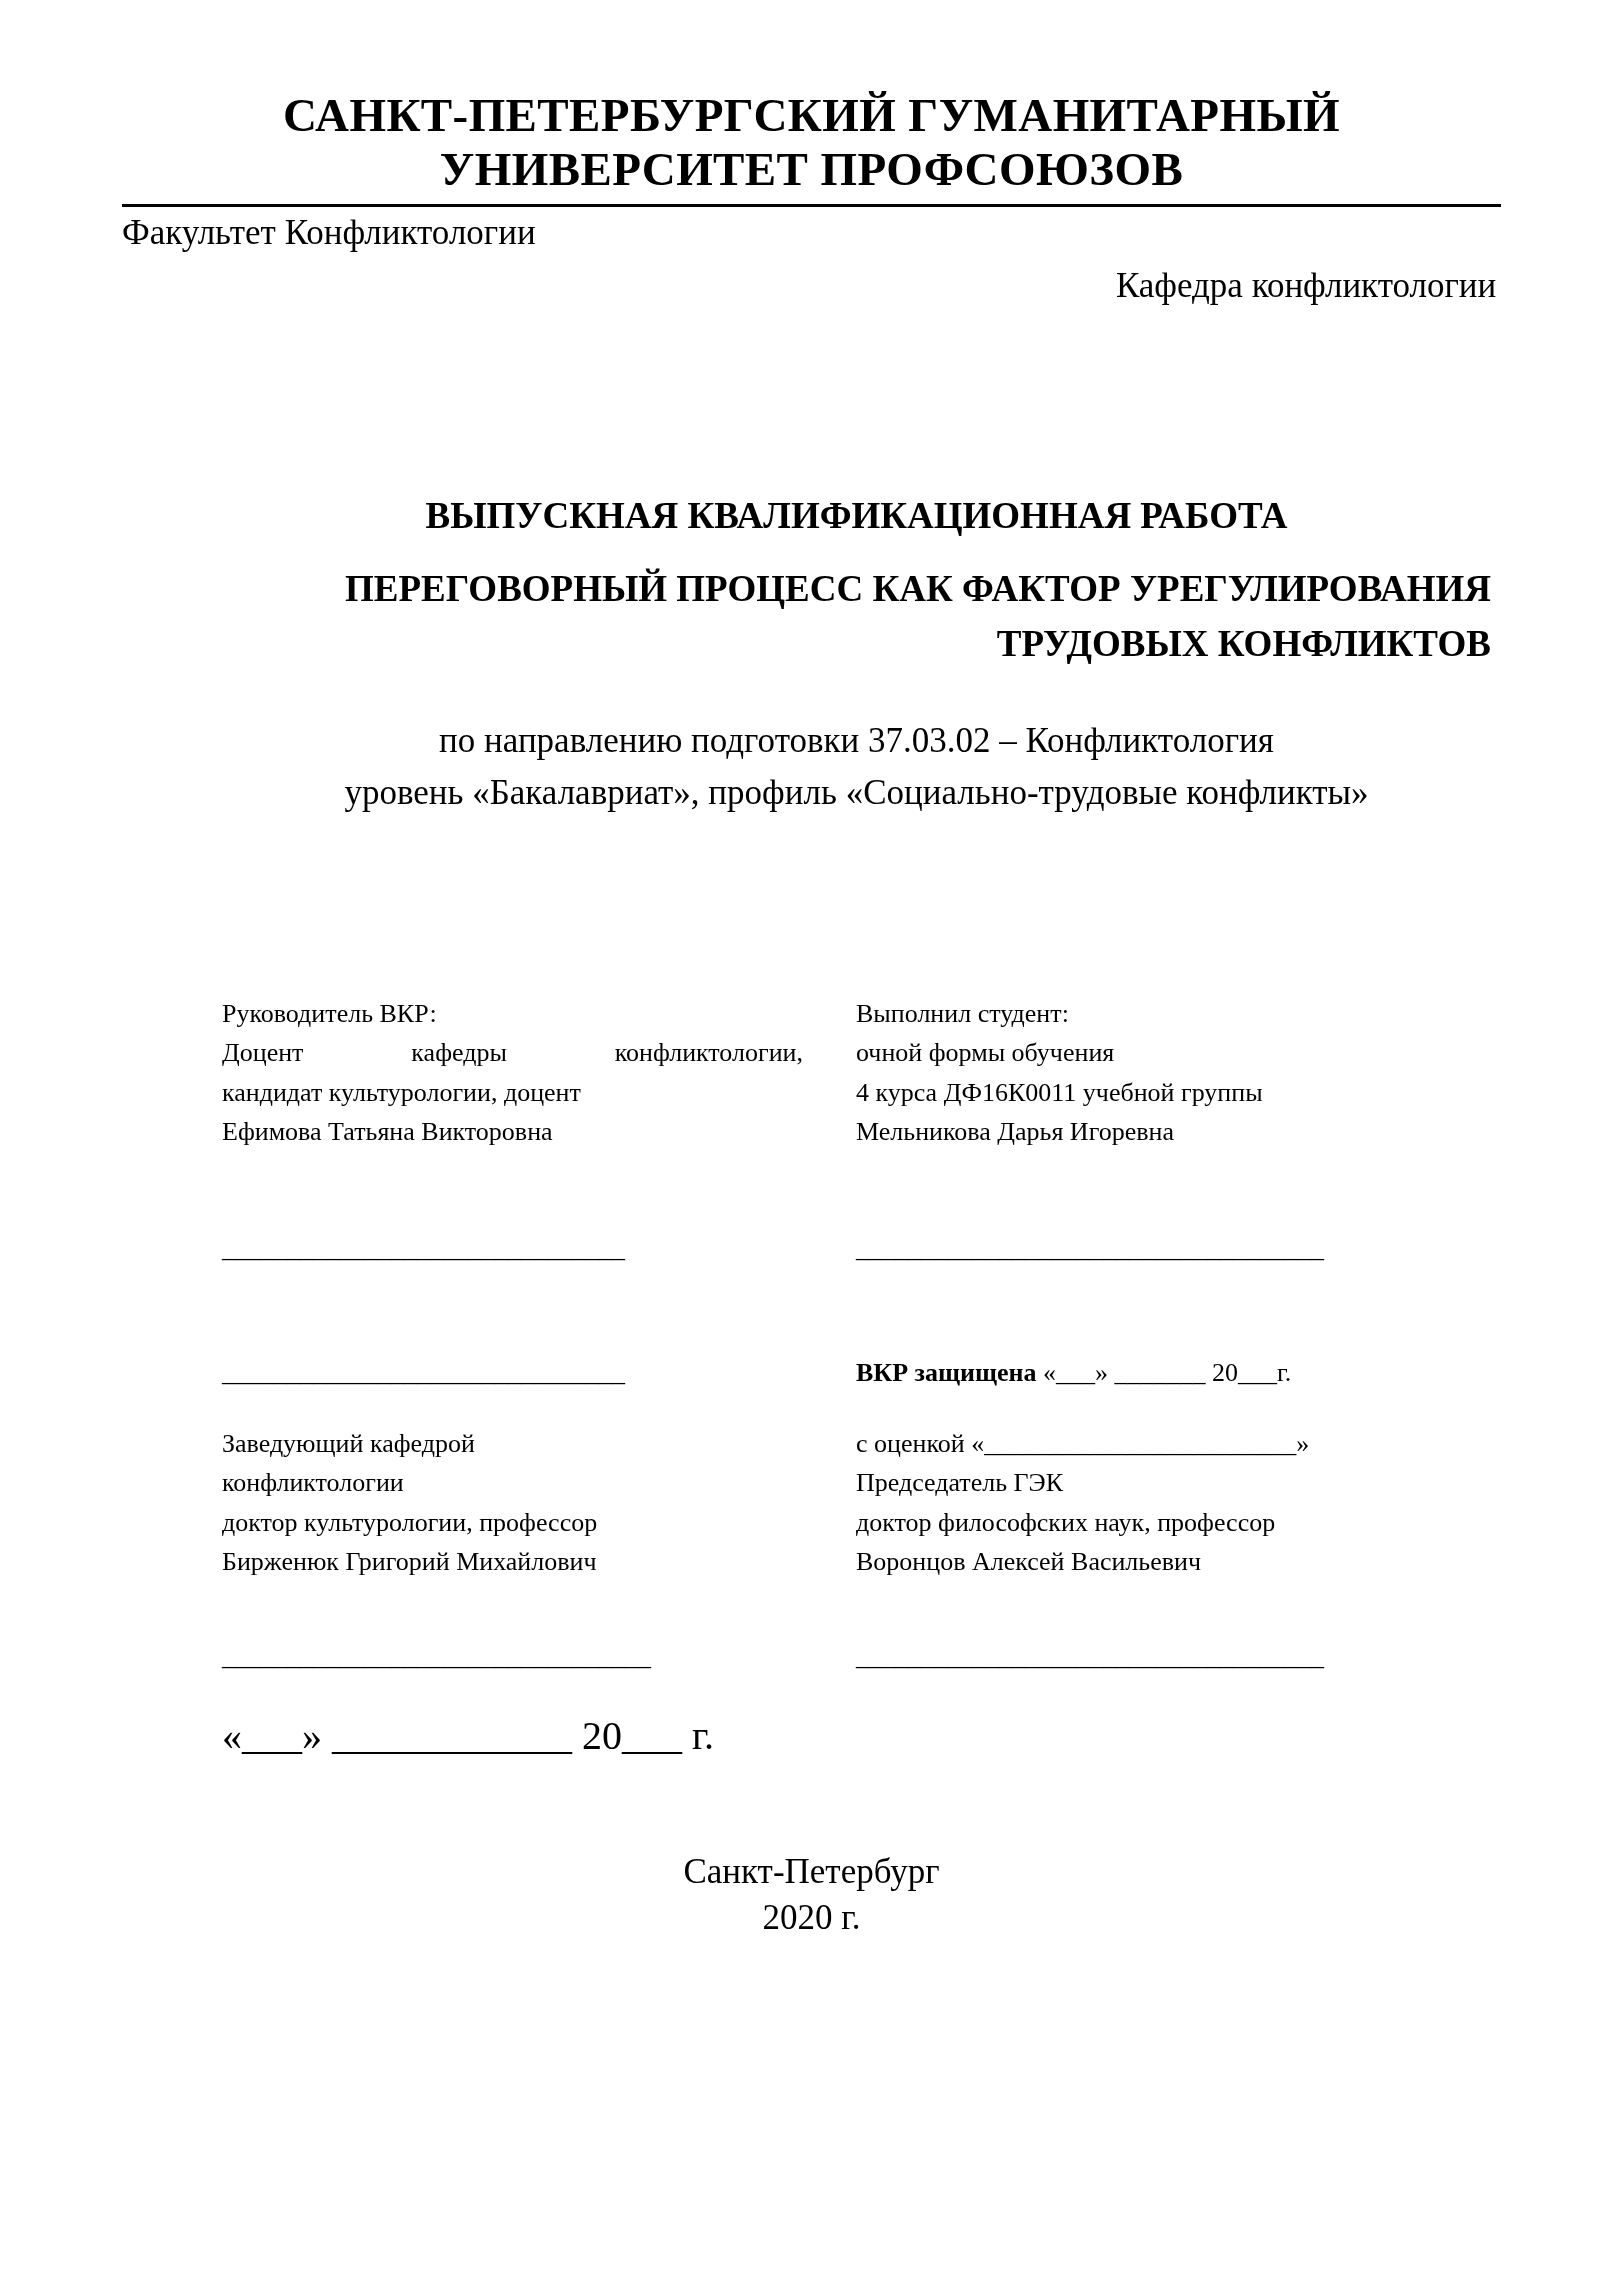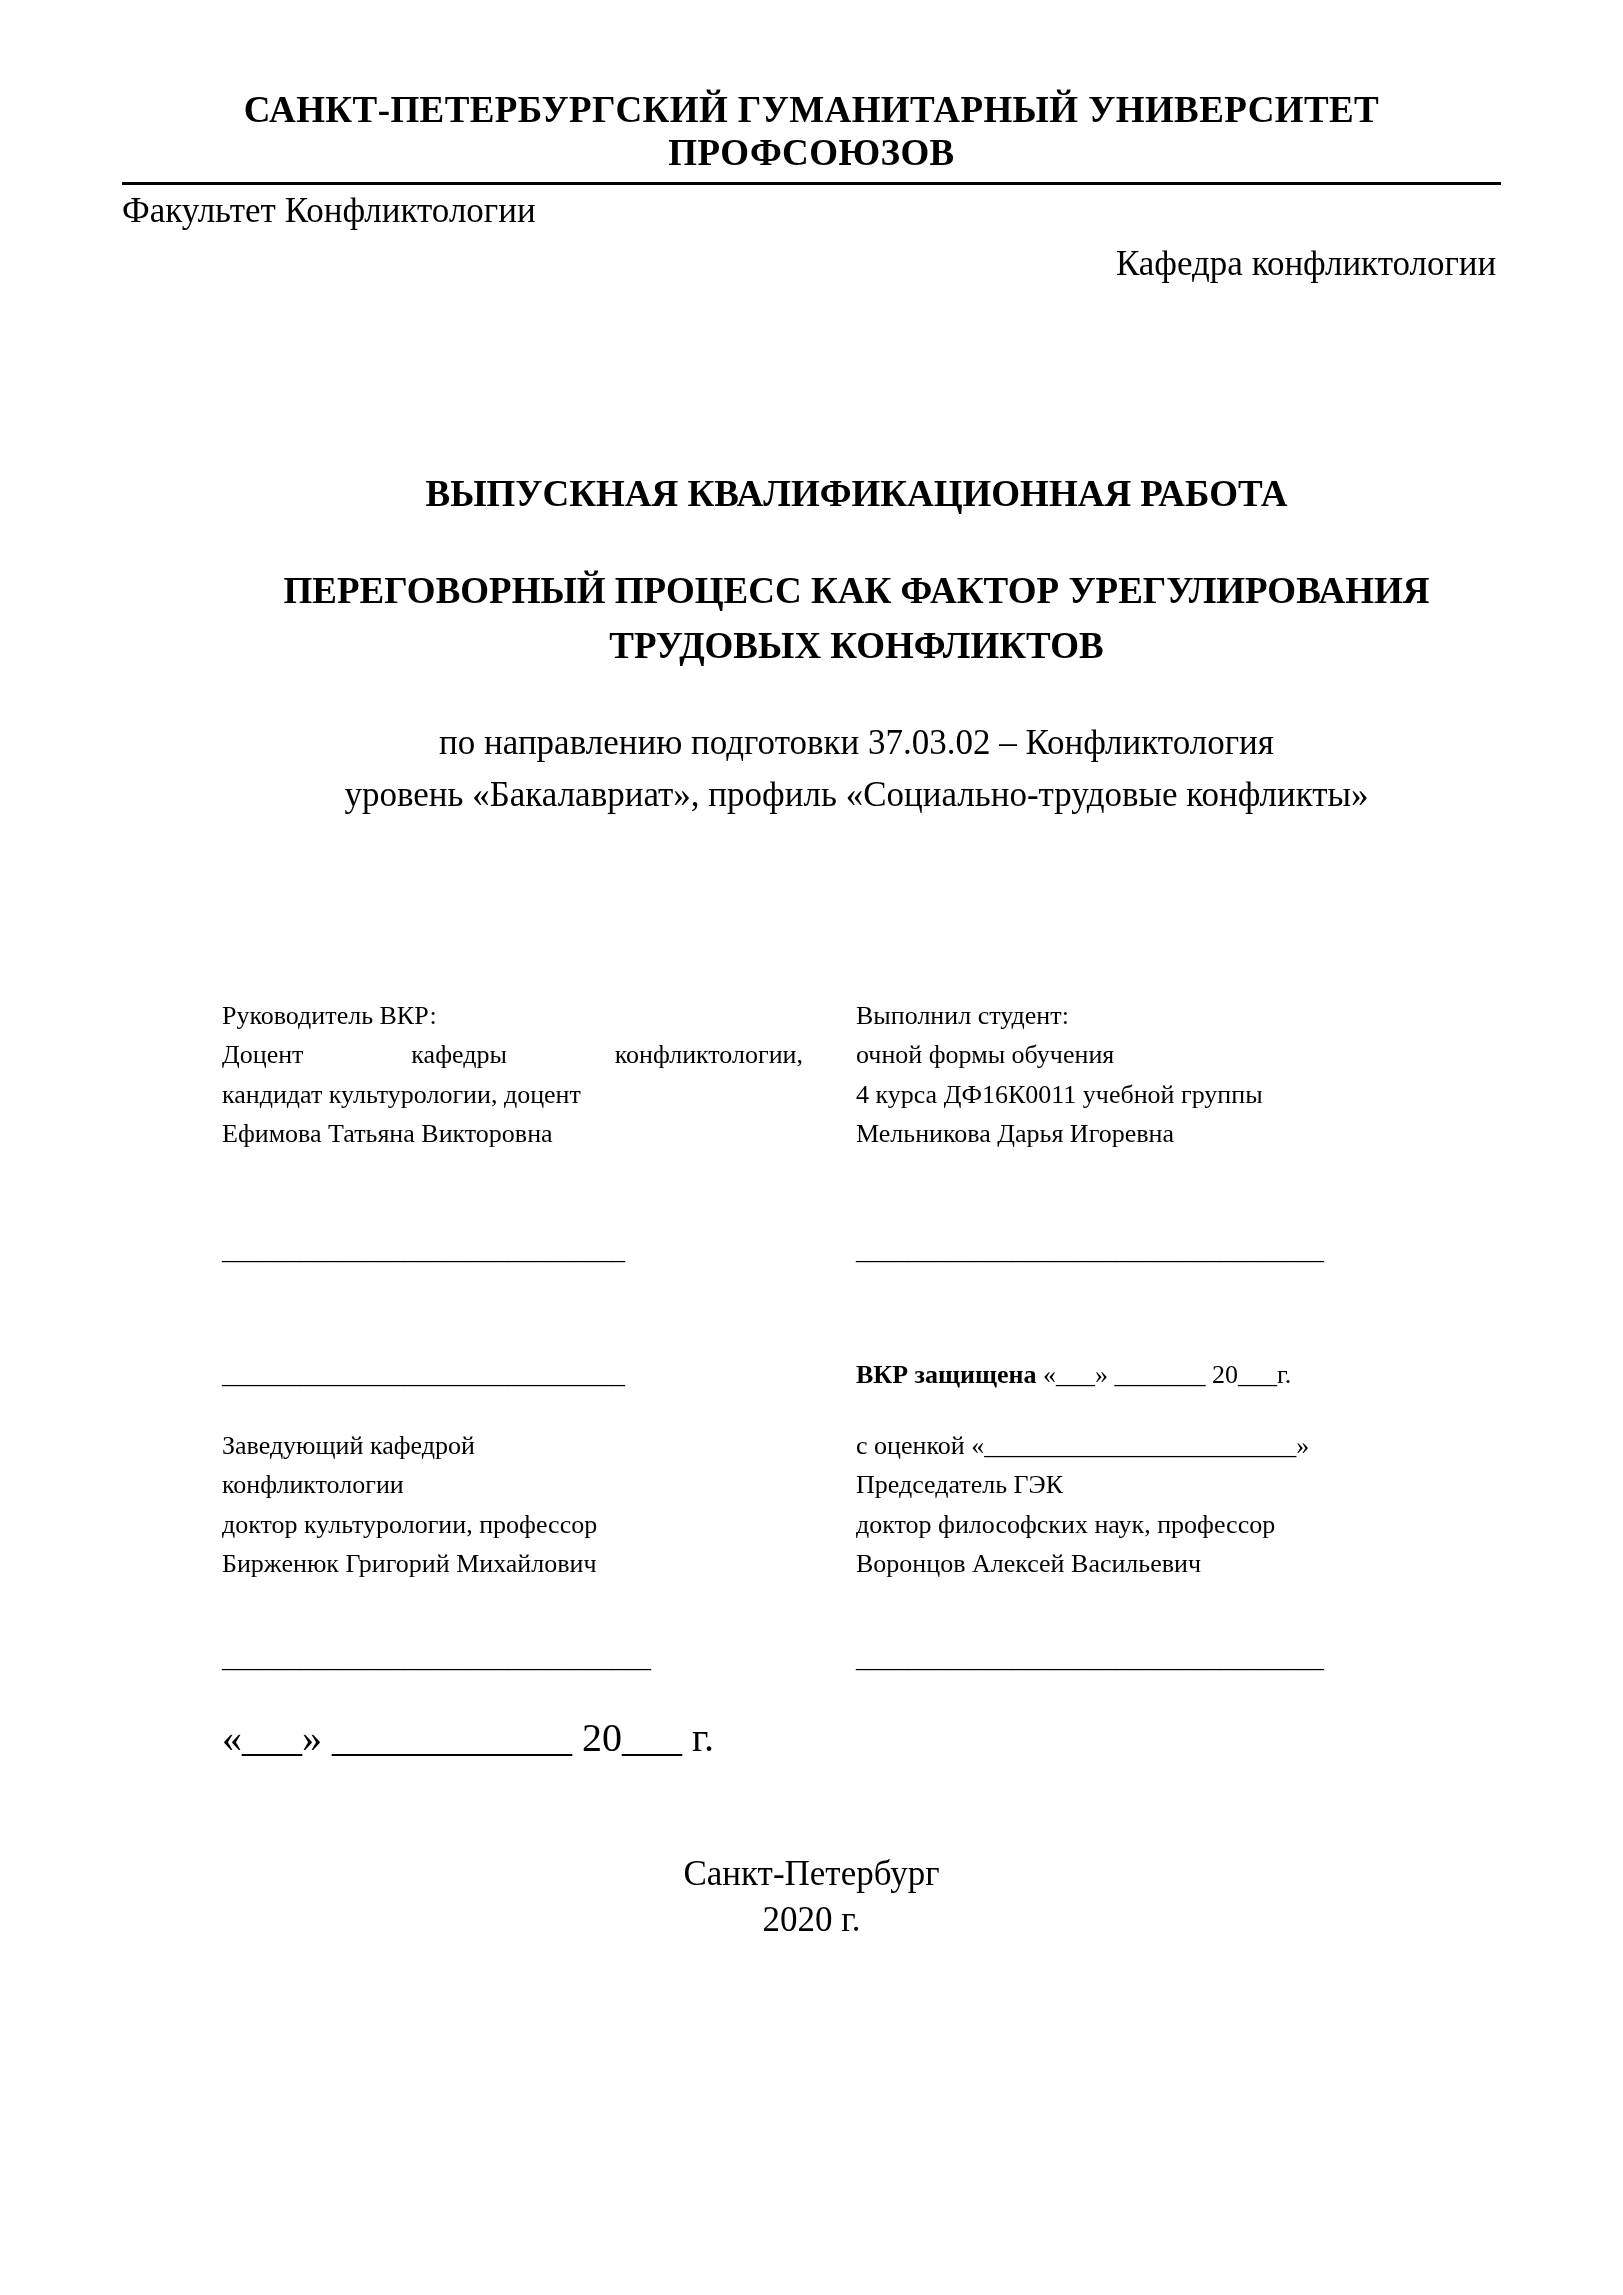--- a/index.html
+++ b/index.html
@@ -13,21 +13,21 @@
     height: 2295px;
     background: #ffffff;
     padding-top: 88px;
     overflow: hidden;
     position: relative;
   }
   
   .hdr { margin: 0 122px 0 122px; }
   .hdr-university {
     font-weight: bold;
-    font-size: 37px;
+    font-size: 47px;
     text-align: center;
     letter-spacing: 0.4px;
     padding-bottom: 7.9px;
     border-bottom: 3.1px solid #000;
   }
   .hdr-faculty {
     font-size: 35px;
     text-align: left;
     margin-top: 6.3px;
   }
@@ -41,23 +41,23 @@
   .body-block { margin-left: 222px; margin-right: 132px; }
   .work-type {
     font-weight: bold;
     font-size: 37px;
     text-align: center;
     margin-top: 188px;
   }
   .thesis-title {
     font-weight: bold;
     font-size: 37px;
-    text-align: center;
+    text-align: right;
     line-height: 1.5;
-    margin-top: 48px;
+    margin-top: 24px;
   }
   .direction-block {
     font-size: 35px;
     text-align: center;
     line-height: 1.5;
     margin-top: 43px;
   }
   
   .cols { display: flex; font-size: 26px; line-height: 1.52; }
   .col-l { width: 581px; flex: none; }

